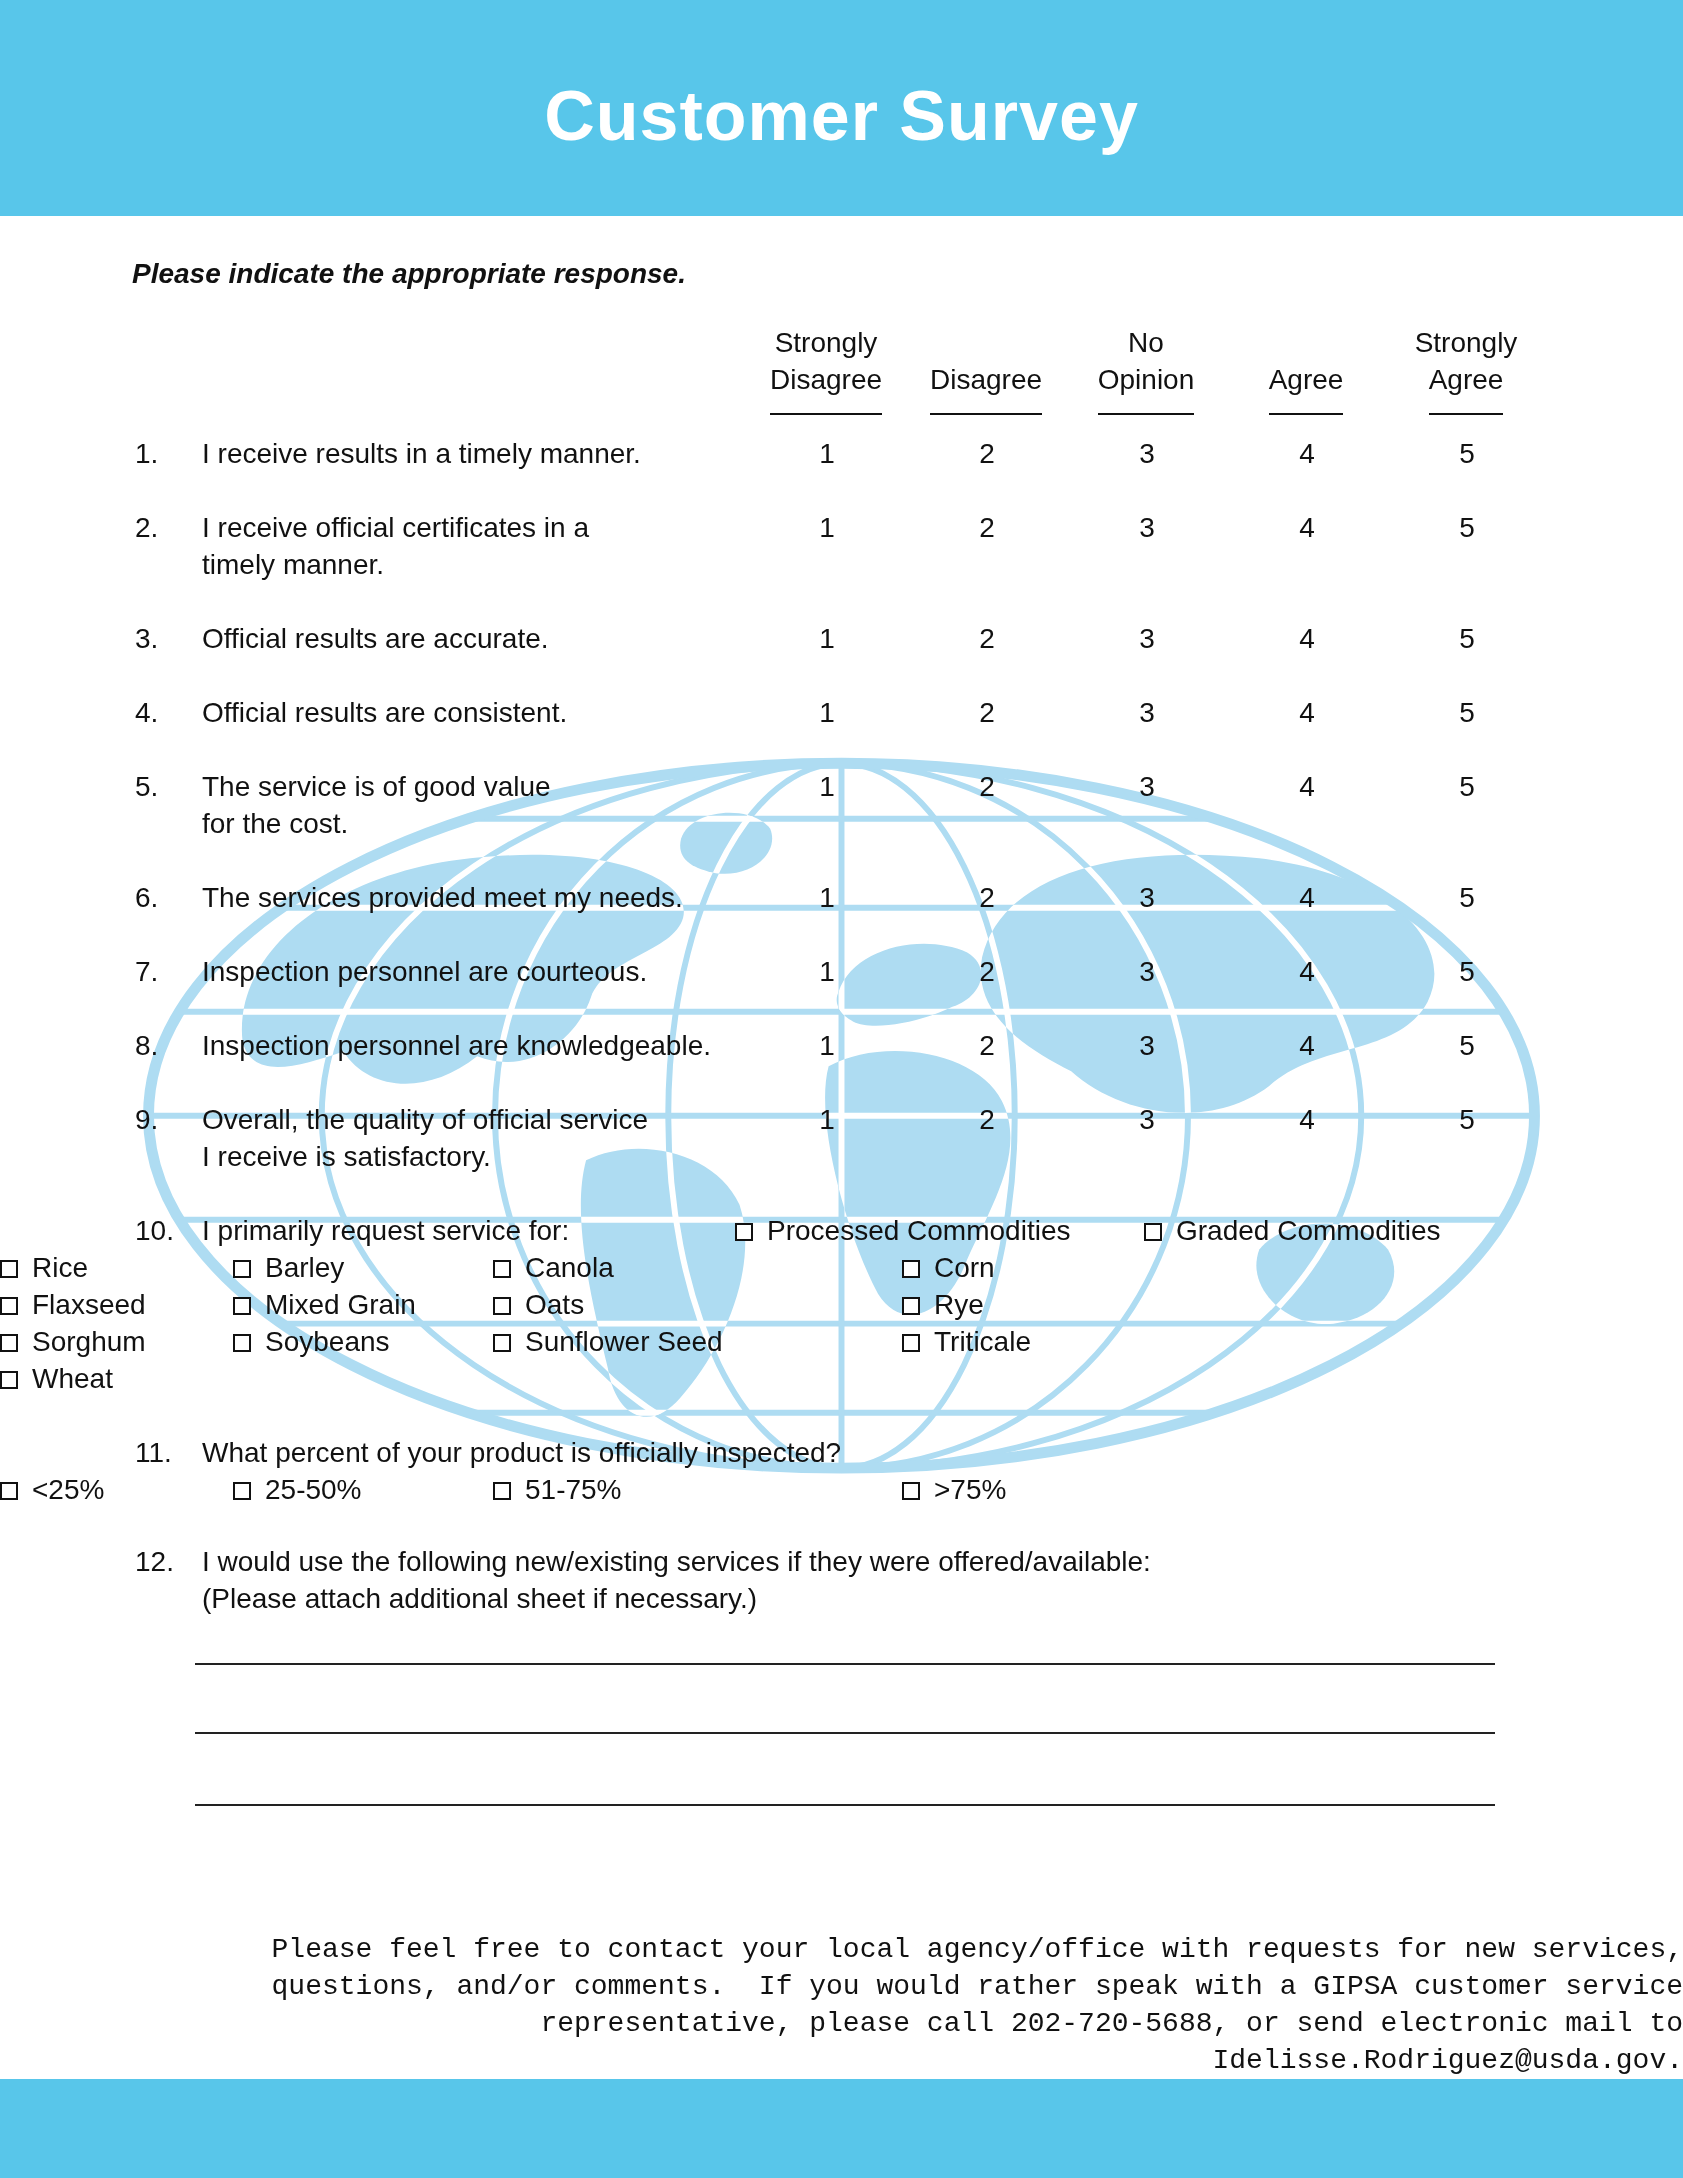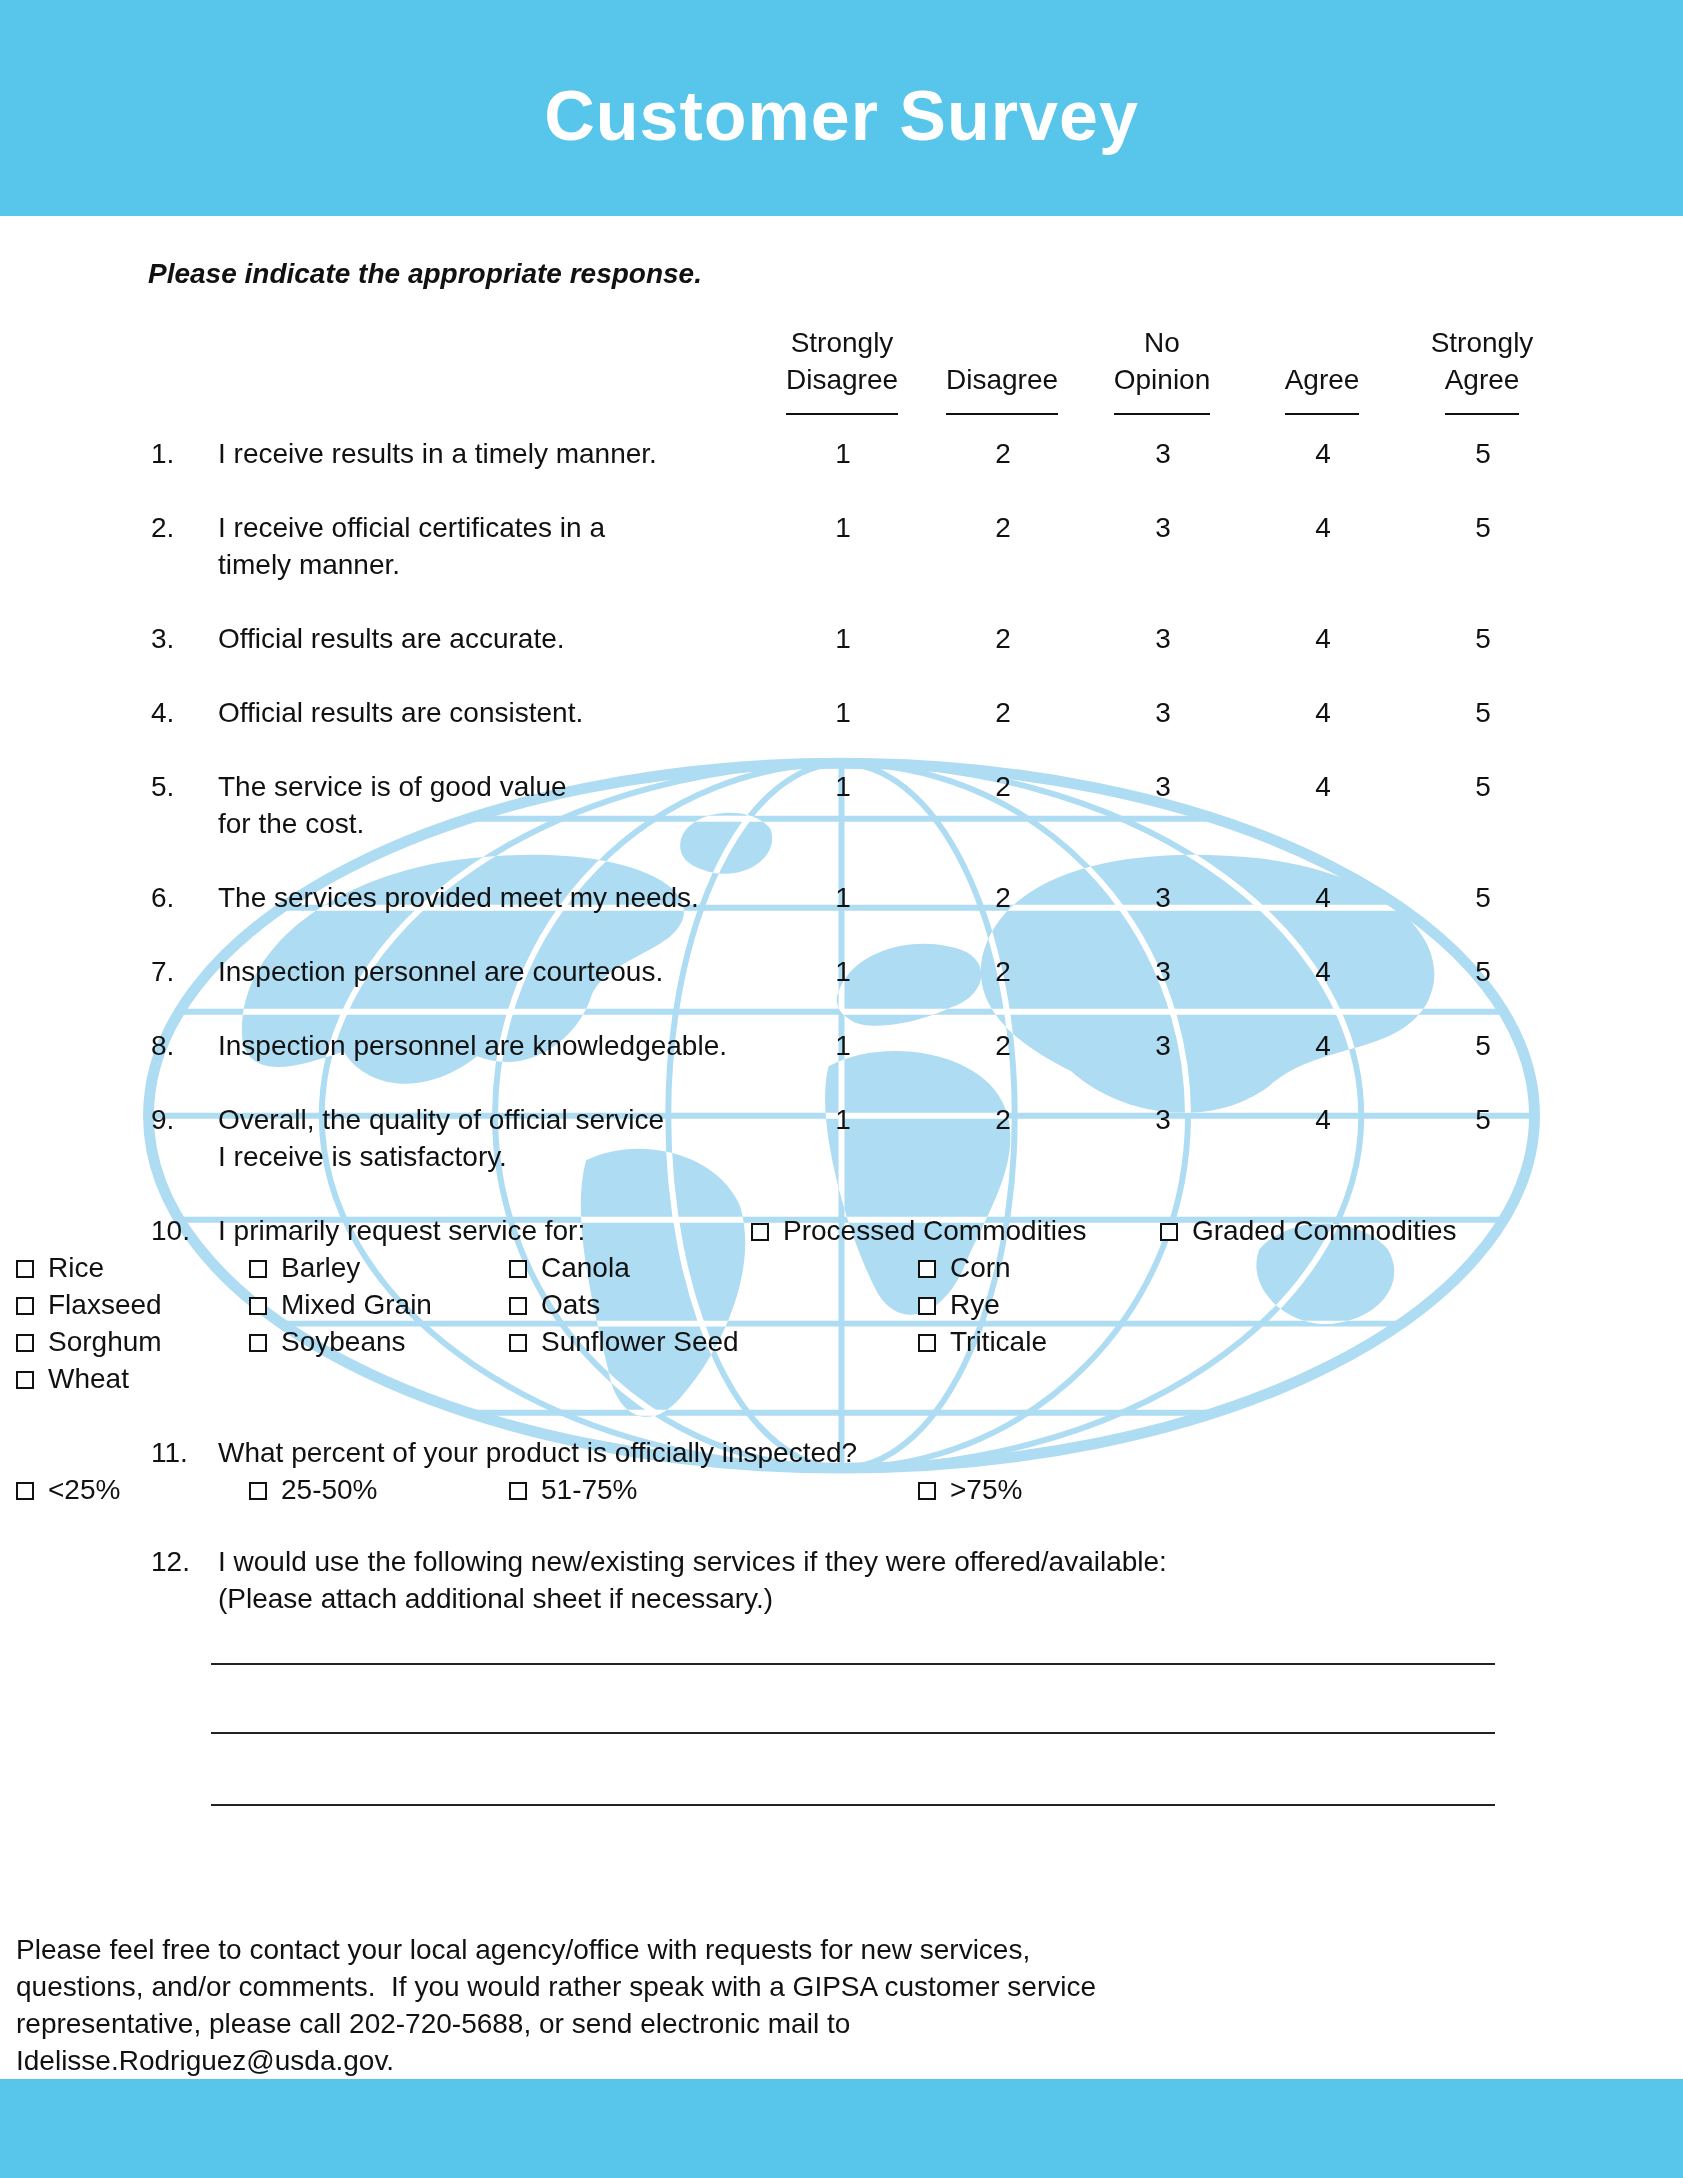--- a/index.html
+++ b/index.html
@@ -18,21 +18,21 @@
     margin:0; padding-top:16px; color:#ffffff; font-size:70px; font-weight:bold;
     letter-spacing:1px;
   }
   .banner-bottom {
     position:absolute; bottom:0; left:0; right:0; height:99px;
     background:#58c6ea; z-index:2;
   }
   
   .watermark { position:absolute; top:0; left:0; width:1683px; height:2178px; z-index:0; pointer-events:none; }
   
-  .content { position:absolute; top:216px; left:16px; right:0; z-index:1; line-height:37px; }
+  .content { position:absolute; top:216px; left:0; right:0; z-index:1; line-height:37px; }
   .instruction { margin:39px 0 0 132px; font-weight:bold; font-style:italic; }
 
   .lheader { display:flex; margin-top:32px; padding-left:746px; }
   .lheader .hcol { width:160px; text-align:center; }
   .lheader .l1 { height:37px; }
   .lheader .u { border-bottom:2px solid #111; padding-bottom:18px; }
 
   .lrows { margin-top:37px; }
   .lrow { display:flex; align-items:flex-start; padding-left:135px; margin-bottom:37px; }
   .lrow .num { width:67px; }
@@ -59,21 +59,21 @@
   .q10 { margin-top:0px; }
   .q11 { margin-top:37px; }
   .q12 { margin-top:35px; }
   .q12 .indent { padding-left:202px; }
 
   .ansline { height:0; border-top:2px solid #222; margin-left:195px; margin-right:188px; }
   .ans1 { margin-top:46px; }
   .ans2 { margin-top:67px; }
   .ans3 { margin-top:70px; }
 
-  .footer { margin-top:125px; text-align:left; }
+  .footer { margin-top:125px; text-align:right;font-family:Liberation Mono, monospace; }
   .footer div { white-space:pre; }
 </style>
 </head>
 <body>
 
 <div class="page">
 
   <svg class="watermark" viewBox="0 0 1700 2200" xmlns="http://www.w3.org/2000/svg">
     <defs>
       <clipPath id="globeClip">

